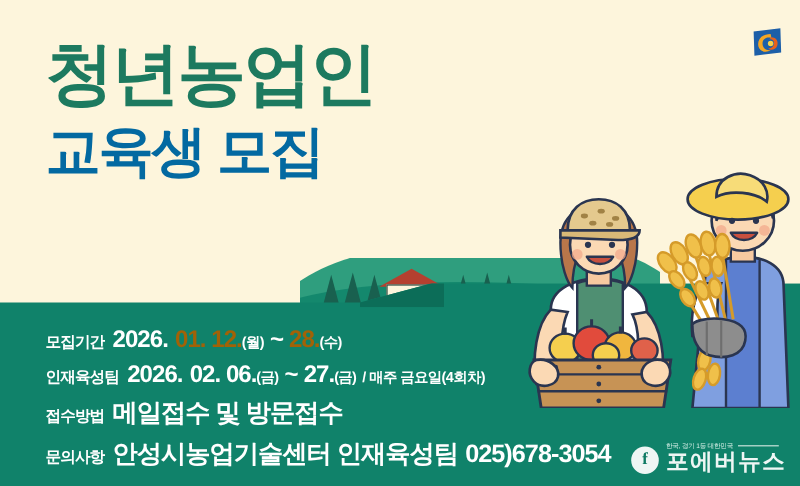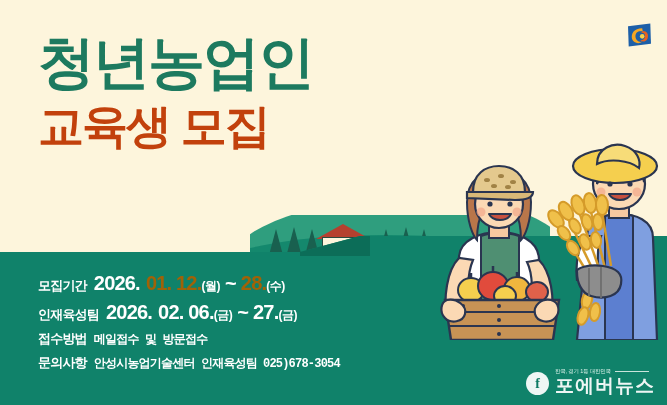--- a/index.html
+++ b/index.html
@@ -133,21 +133,21 @@
     color: #1d7a5f;
     font-size: 57px;
     margin-bottom: 12px;
   }
   .hl-2 {
     color: #c2821a;
     font-size: 46px;
     margin-bottom: 8px;
   }
   .hl-3 {
-    color: #c2410c;
+    color: #0369a1;
     font-size: 46px;
   }
 
   
   .logo {
     position: absolute;
     right: 14px;
     top: 22px;
     display: flex;
     align-items: center;
@@ -186,22 +186,21 @@
     letter-spacing: -0.8px;
     margin-right: 7px;
   }
   .info-value {
     color: #ffffff;
     font-size: 20px;
     font-weight: 900;
     letter-spacing: -0.8px;
   }
   .info-value.sm {
-    font-size: 12px;
-    font-family: Liberation Mono, monospace;
+    font-size: 21px;
   }
   .hi {
     color: #a16207;
   }
   .sub {
     font-size: 12px;
     font-weight: 700;
     letter-spacing: -0.5px;
   }
   .tail {
@@ -435,20 +434,21 @@
     </div>
 
     <div class="info-row">
       <span class="info-label">인재육성팀</span>
       <span class="info-value">2026.</span>
       <span class="info-value" style="margin-left:6px">02. 06.</span>
       <span class="info-value sub">(금)</span>
       <span class="info-value" style="margin:0 5px">~</span>
       <span class="info-value">27.</span>
       <span class="info-value sub">(금)</span>
+      <span class="tail">/ 매주 금요일(4회차)</span>
     </div>
 
     <div class="info-row">
       <span class="info-label">접수방법</span>
       <span class="info-value sm">메일접수 및 방문접수</span>
     </div>
 
     <div class="info-row">
       <span class="info-label">문의사항</span>
       <span class="info-value sm">안성시농업기술센터 인재육성팀</span>

